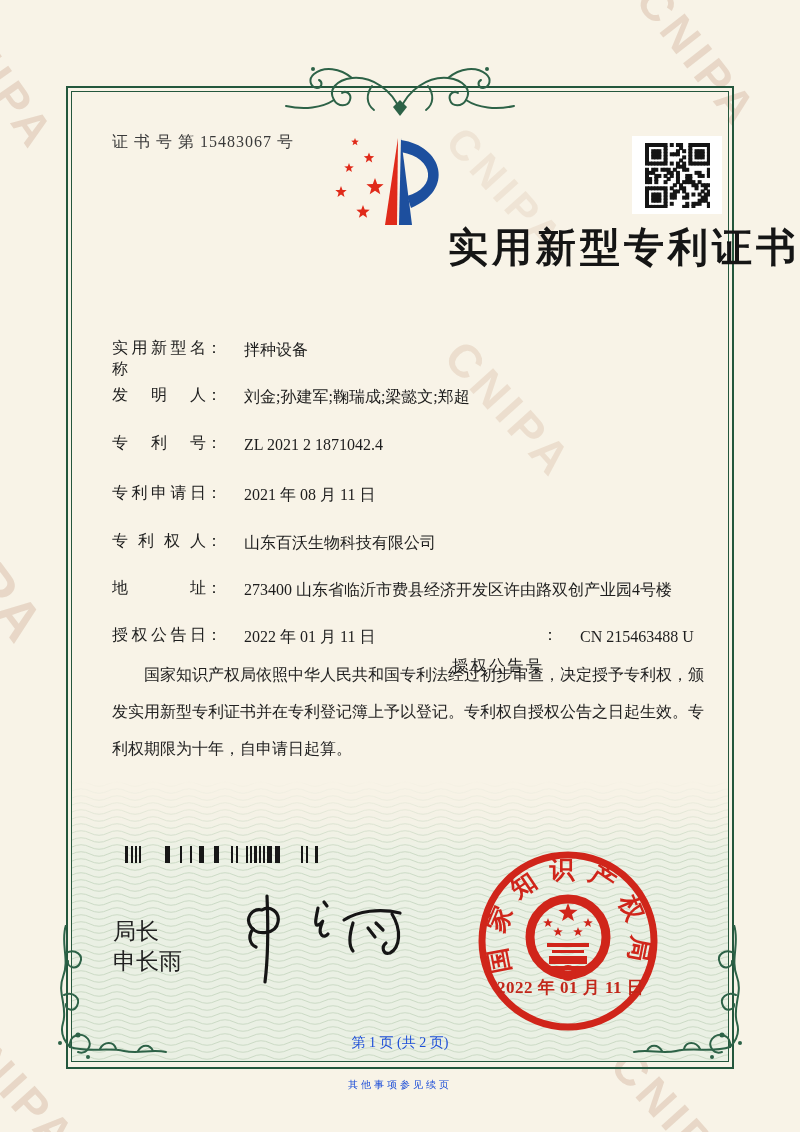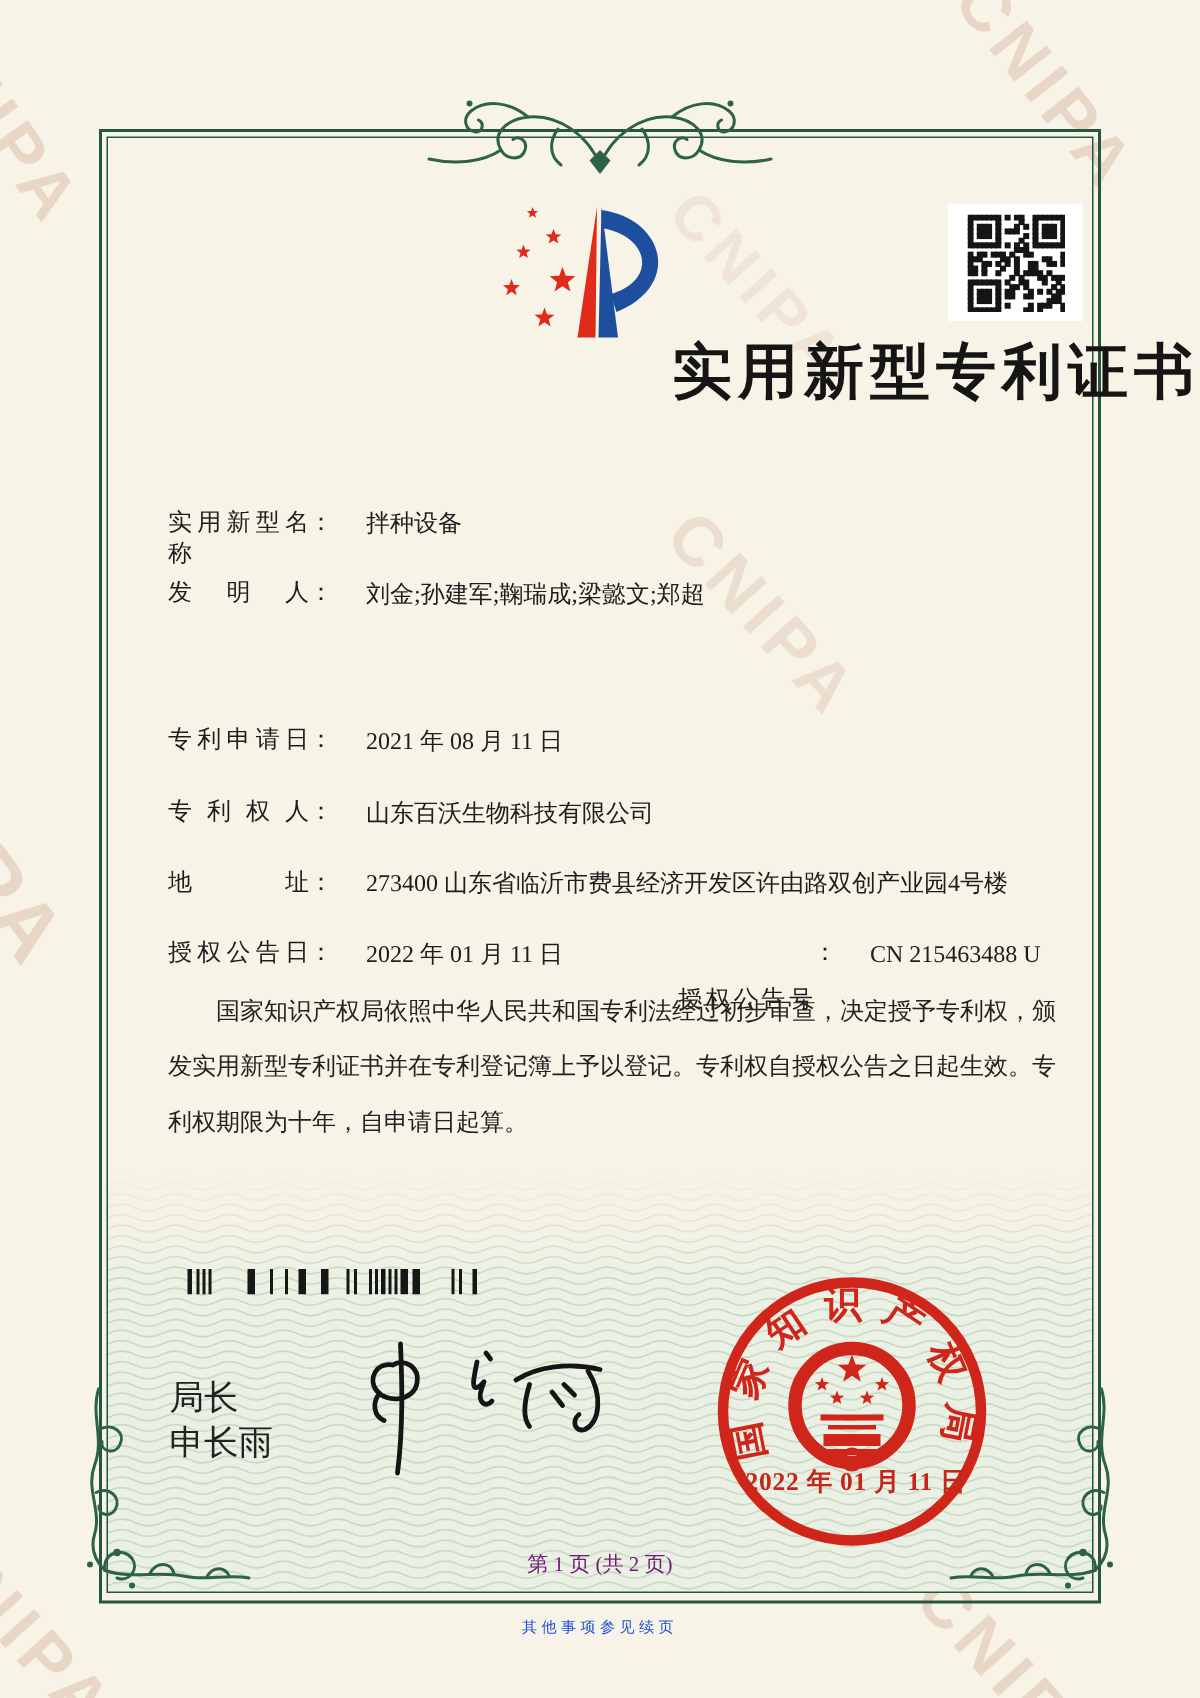--- a/index.html
+++ b/index.html
@@ -24,21 +24,21 @@
   .lbl{display:inline-block;width:94px;text-align:justify;text-align-last:justify;vertical-align:top;}
   .colon{display:inline-block;vertical-align:top;}
   .val{display:inline-block;margin-left:22px;vertical-align:top;line-height:24px;}
   .val-addr{width:450px;}
   .pair2{position:absolute;left:340px;top:0;}
   .paras{position:absolute;left:112px;top:656px;width:600px;font-size:16px;line-height:37px;color:#222;}
   .paras p{margin:0;text-indent:2em;}
   .signer{position:absolute;left:113px;font-size:23px;color:#222;z-index:5;}
   .seal-date{position:absolute;left:497px;top:976px;font-size:17px;font-weight:bold;color:#c2271a;
              letter-spacing:0.5px;z-index:7;white-space:nowrap;}
-  .page-info{position:absolute;left:72px;top:1034px;width:656px;text-align:center;font-size:14px;color:#701a75;z-index:5;}
+  .page-info{position:absolute;left:72px;top:1034px;width:656px;text-align:center;font-size:14px;color:#1d4ed8;z-index:5;}
   .cont-note{position:absolute;left:0;top:1078px;width:100%;text-align:center;font-size:10px;color:#1d4ed8;letter-spacing:3px;}
   svg{display:block;}
   .abs{position:absolute;}
 </style>
 </head>
 <body>
 
 <div class="page">
 
   <span class="wm" style="left:-28px;top:-6px;font-size:46px;transform:rotate(55deg);">CNIPA</span>
@@ -137,20 +137,21 @@
       <path d="M16,122 c-2,-12 12,-16 18,-8 c5,7 -2,16 -10,13"></path>
       <path d="M16,122 C34,128 52,122 70,126 C84,129 98,124 112,127"></path>
       <path d="M46,124 c4,-8 14,-8 16,0"></path>
       <path d="M84,126 c4,-7 12,-7 15,0"></path>
       <circle cx="24" cy="110" r="2.5" fill="#2d6247" stroke="none"></circle>
       <circle cx="34" cy="132" r="2" fill="#2d6247" stroke="none"></circle>
       <circle cx="6" cy="118" r="2" fill="#2d6247" stroke="none"></circle>
     </g>
   </svg>
 
+  <div class="cert-no">证 书 号 第 15483067 号</div>
 
   <svg class="abs" style="left:333px;top:130px;" width="130" height="100" viewBox="0 0 130 100">
     <polygon points="65,8 52,95 64,95" fill="#e02a1a"></polygon>
     <polygon points="68,8 66,95 79,95" fill="#1d4f9e"></polygon>
     <path d="M68,10 C110,16 122,60 78,78 L74,66 C104,58 102,28 68,22 Z" fill="#1d4f9e"></path>
     <g id="logo-stars" fill="#e02a1a">
         <polygon points="22.0,8.0 23.0,10.6 25.8,10.8 23.6,12.5 24.4,15.2 22.0,13.7 19.6,15.2 20.4,12.5 18.2,10.8 21.0,10.6"></polygon>
         <polygon points="36.0,22.5 37.4,26.1 41.2,26.3 38.2,28.7 39.2,32.4 36.0,30.3 32.8,32.4 33.8,28.7 30.8,26.3 34.6,26.1"></polygon>
         <polygon points="16.0,33.0 17.2,36.3 20.8,36.5 18.0,38.6 18.9,42.0 16.0,40.1 13.1,42.0 14.0,38.6 11.2,36.5 14.8,36.3"></polygon>
         <polygon points="42.0,48.0 44.2,53.9 50.6,54.2 45.6,58.2 47.3,64.3 42.0,60.8 36.7,64.3 38.4,58.2 33.4,54.2 39.8,53.9"></polygon>
@@ -371,20 +372,23 @@
   </div>
 
   <div class="title">实用新型专利证书</div>
 
   <div class="field-row" style="top:338px;">
     <span class="lbl">实用新型名称</span><span class="colon">：</span><span class="val">拌种设备</span>
   </div>
   <div class="field-row" style="top:385px;">
     <span class="lbl">发明人</span><span class="colon">：</span><span class="val">刘金;孙建军;鞠瑞成;梁懿文;郑超</span>
   </div>
+  <div class="field-row" style="top:433px;">
+    <span class="lbl">专利号</span><span class="colon">：</span><span class="val">ZL 2021 2 1871042.4</span>
+  </div>
   <div class="field-row" style="top:483px;">
     <span class="lbl">专利申请日</span><span class="colon">：</span><span class="val">2021 年 08 月 11 日</span>
   </div>
   <div class="field-row" style="top:531px;">
     <span class="lbl">专利权人</span><span class="colon">：</span><span class="val">山东百沃生物科技有限公司</span>
   </div>
   <div class="field-row" style="top:578px;">
     <span class="lbl">地址</span><span class="colon">：</span><span class="val val-addr">273400 山东省临沂市费县经济开发区许由路双创产业园4号楼</span>
   </div>
   <div class="field-row" style="top:625px;">

